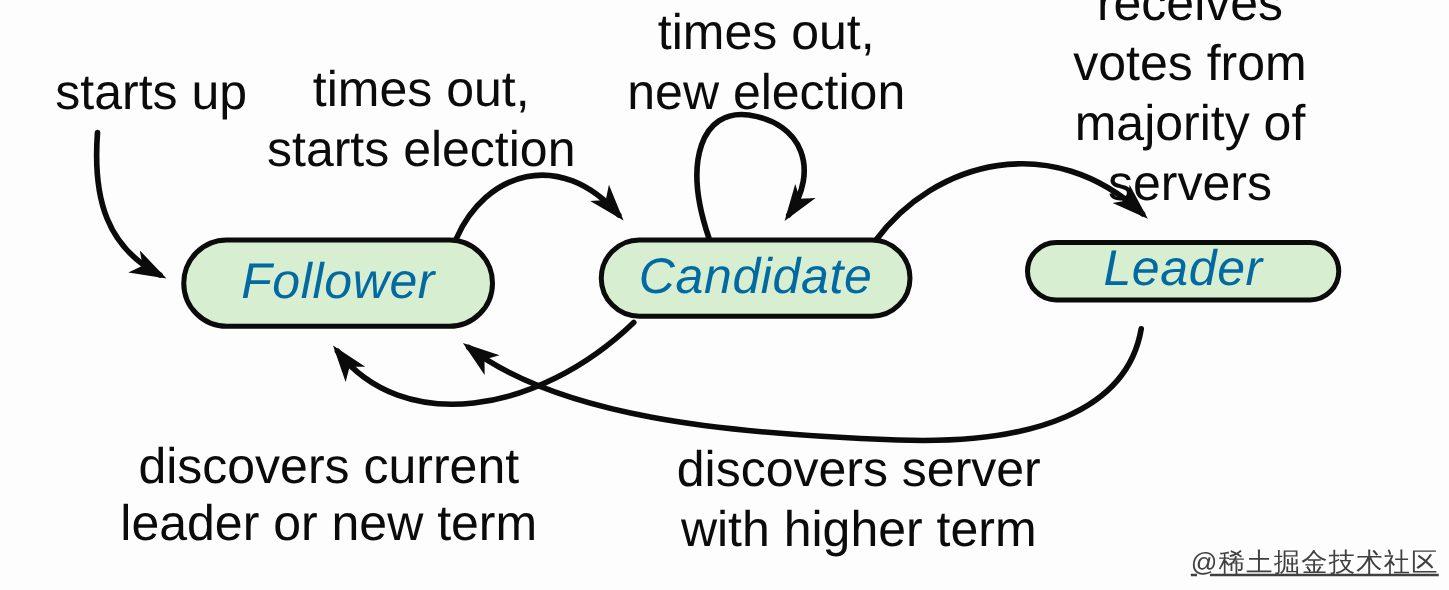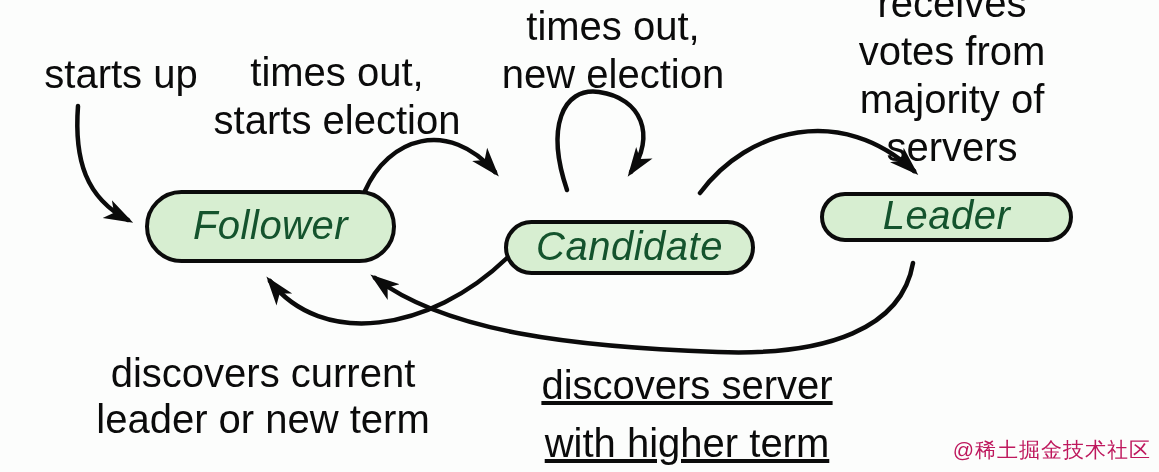--- a/index.html
+++ b/index.html
@@ -32,43 +32,43 @@
     border:4.5px solid #0b0b0b;
     border-radius:40px;
     background:#d7eed1;
     display:flex;
     align-items:center;
     justify-content:center;
   }
   .node span{
     font-style:italic;
     font-size:40px;
-    color:#14532d;
+    color:#0369a1;
     letter-spacing:0.5px;
     white-space:nowrap;
     padding-bottom:3px;
   }
   .node-follower { left:145px; top:190px; width:251px; height:73px; }
-  .node-candidate{ left:504px; top:190px; width:251px; height:55px;margin-top:30px; }
+  .node-candidate{ left:479px; top:190px; width:251px; height:65px; }
   .node-leader   { left:820px; top:192px; width:253px; height:50px; }
   .edge-label{
     position:absolute;
     transform:translate(-50%,-50%);
     font-size:40px;
     line-height:48px;
     color:#0b0b0b;
     text-align:center;
     white-space:pre-line;
   }
   .lbl-starts-up            { left:97px;  top:74px;margin-left:24px;  }
   .lbl-times-out-starts     { left:337px; top:96px;  }
   .lbl-times-out-new        { left:613px; top:50px;  }
   .lbl-receives-votes       { left:952px; top:75px;  }
   .lbl-discovers-current    { left:263px; top:396px; line-height:46px; }
-  .lbl-discovers-server     { left:687px; top:414px; line-height:58px;text-decoration:underline; }
+  .lbl-discovers-server     { left:687px; top:400px; line-height:48px; }
   .watermark{
     position:absolute;
     right:8px;
     bottom:8px;
     font-size:21px;
     color:#b9bdbd;
     letter-spacing:1px;
   }
 </style>
 </head>
@@ -111,15 +111,15 @@
 starts election</div>
   <div class="edge-label lbl-times-out-new">times out,
 new election</div>
   <div class="edge-label lbl-receives-votes">receives votes from
 majority of servers</div>
   <div class="edge-label lbl-discovers-current">discovers current
 leader or new term</div>
   <div class="edge-label lbl-discovers-server">discovers server
 with higher term</div>
 
-  <div class="watermark" style="color: #be185d;">@稀土掘金技术社区</div>
+  <div class="watermark" style="color: #404040; text-decoration: underline;">@稀土掘金技术社区</div>
 
 </div>
 
 </body></html>

